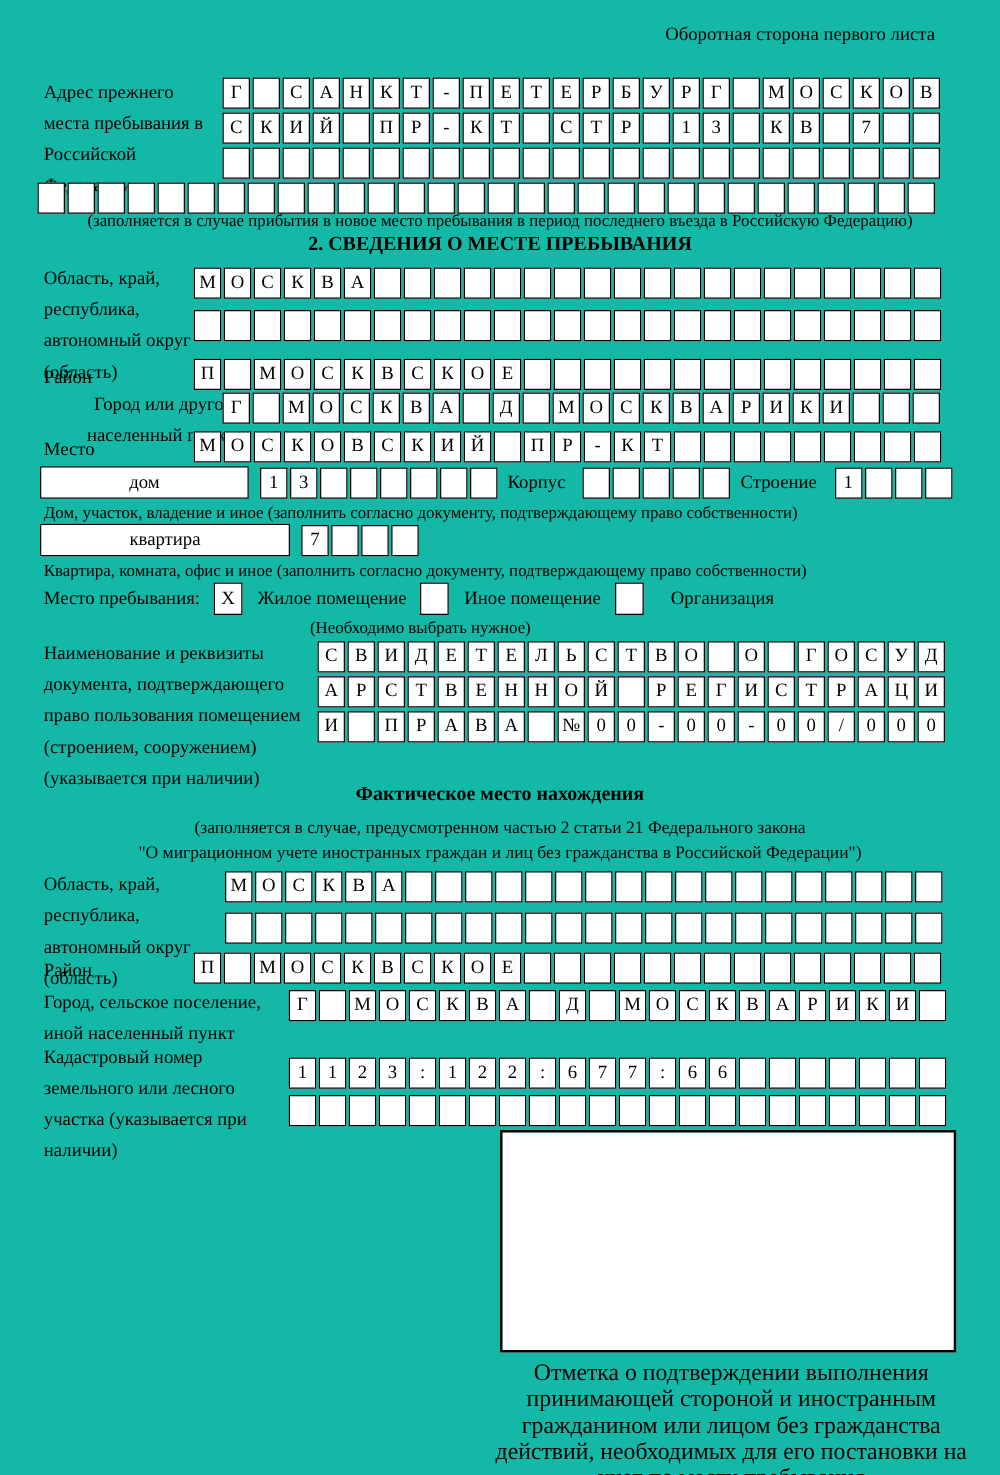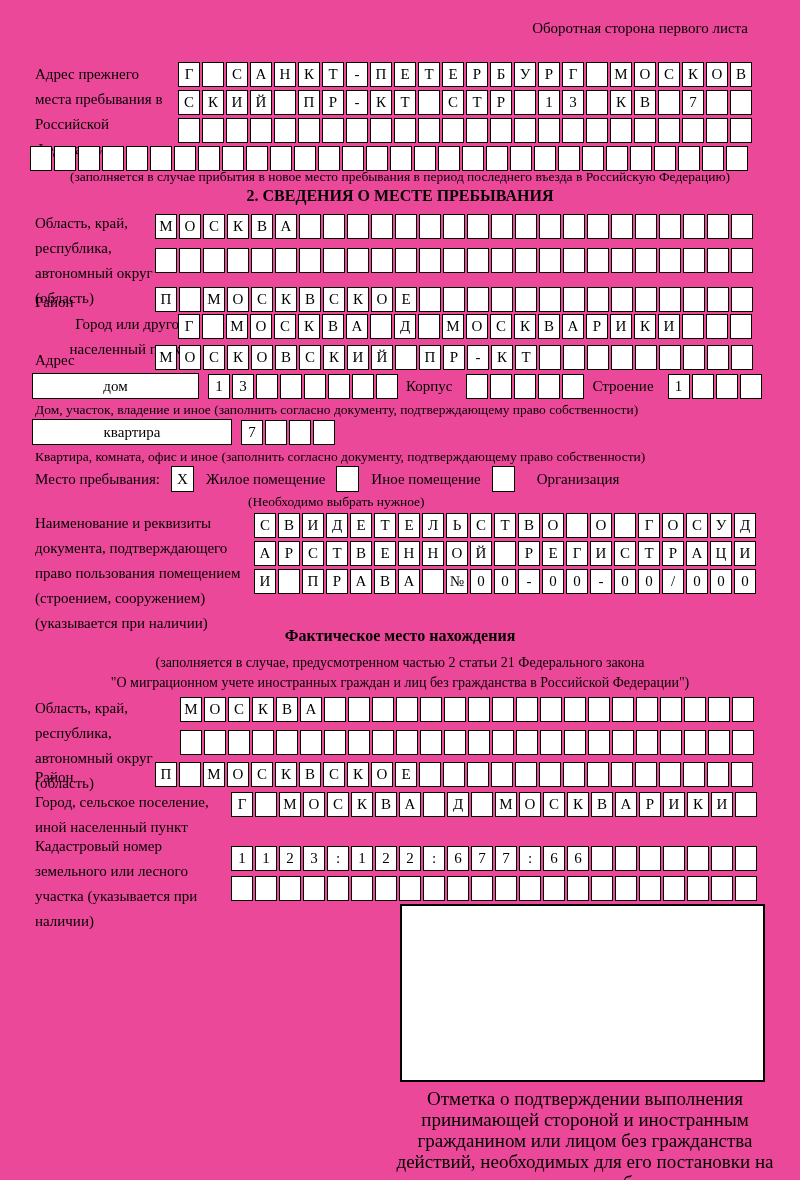--- a/index.html
+++ b/index.html
@@ -1,17 +1,17 @@
 <!DOCTYPE html>
 <html><head>
 <meta charset="utf-8">
 <style>
   html,body{margin:0;padding:0;background:#fff;}
   #page{
-    position:relative;width:800px;height:1180px;background:#ec4899;
+    position:relative;width:800px;height:1180px;background:#14b8a6;
     font-family:"Liberation Serif","DejaVu Serif",serif;color:#000;
     overflow:hidden;
   }
   .abs{position:absolute;}
   .lbl{font-size:15px;line-height:25px;}
   .caption{font-size:13.5px;line-height:17px;}
   .center{width:800px;left:0;text-align:center;}
   .sect-title{font-weight:bold;font-size:16px;}
   .cellrow{position:absolute;display:flex;gap:2px;}
   .cellrow.inline{position:static;}
@@ -320,21 +320,21 @@
       <span class="cell">А</span>
       <span class="cell">Р</span>
       <span class="cell">И</span>
       <span class="cell">К</span>
       <span class="cell">И</span>
       <span class="cell"></span>
       <span class="cell"></span>
       <span class="cell"></span>
     </div>
 
-  <div id="street-label" class="abs lbl">Адрес</div>
+  <div id="street-label" class="abs lbl">Место</div>
   <div id="row-street" class="cellrow">
       <span class="cell">М</span>
       <span class="cell">О</span>
       <span class="cell">С</span>
       <span class="cell">К</span>
       <span class="cell">О</span>
       <span class="cell">В</span>
       <span class="cell">С</span>
       <span class="cell">К</span>
       <span class="cell">И</span>

